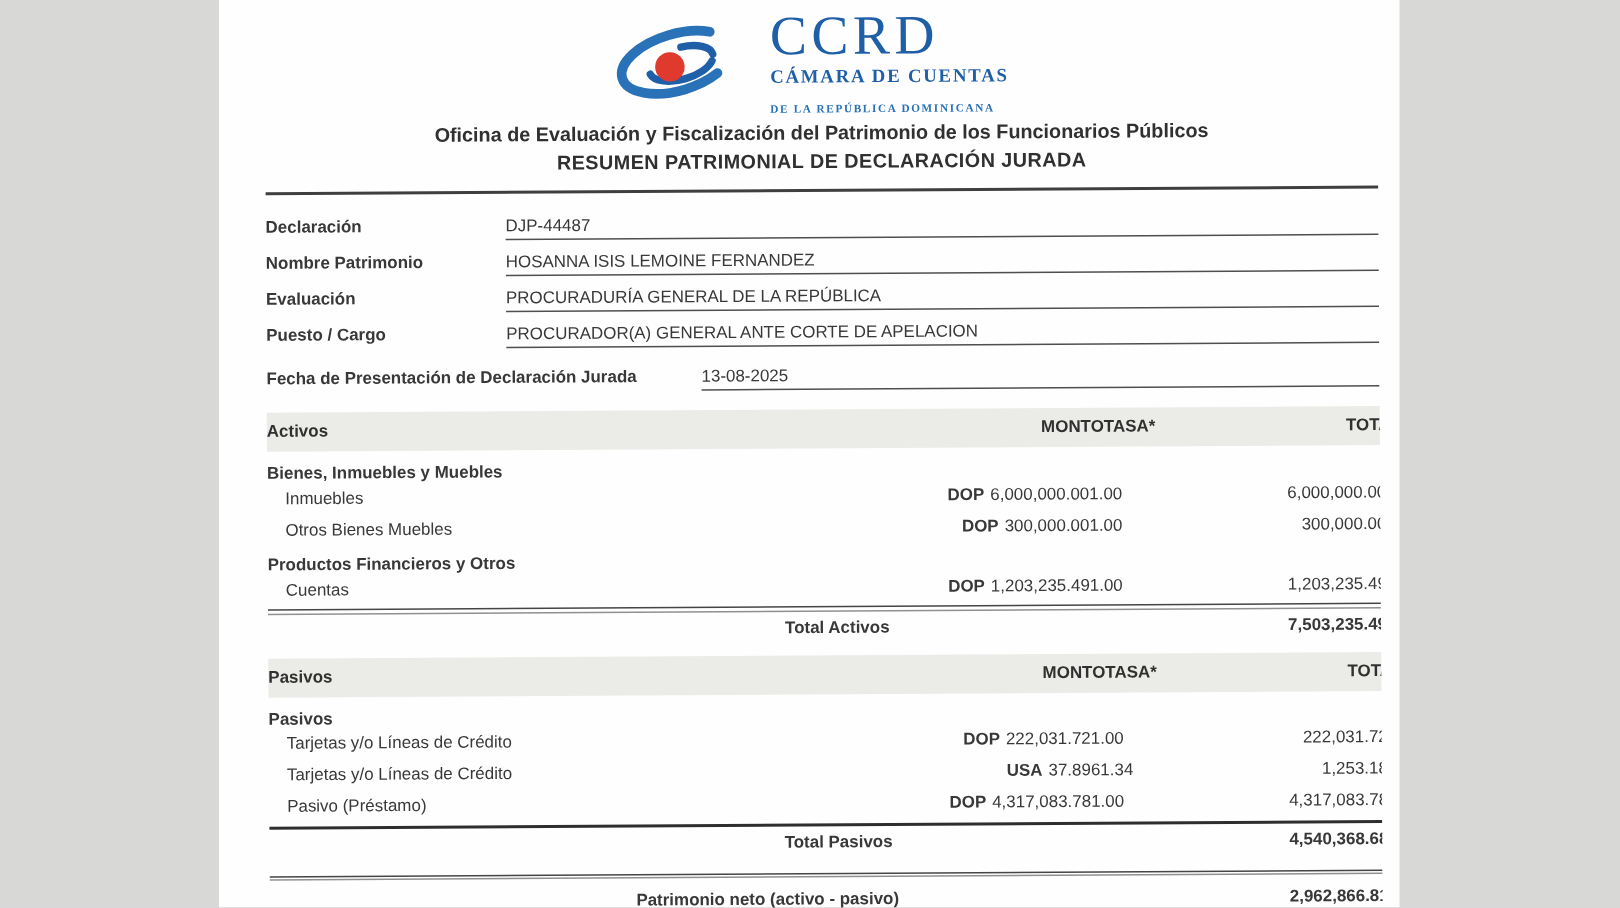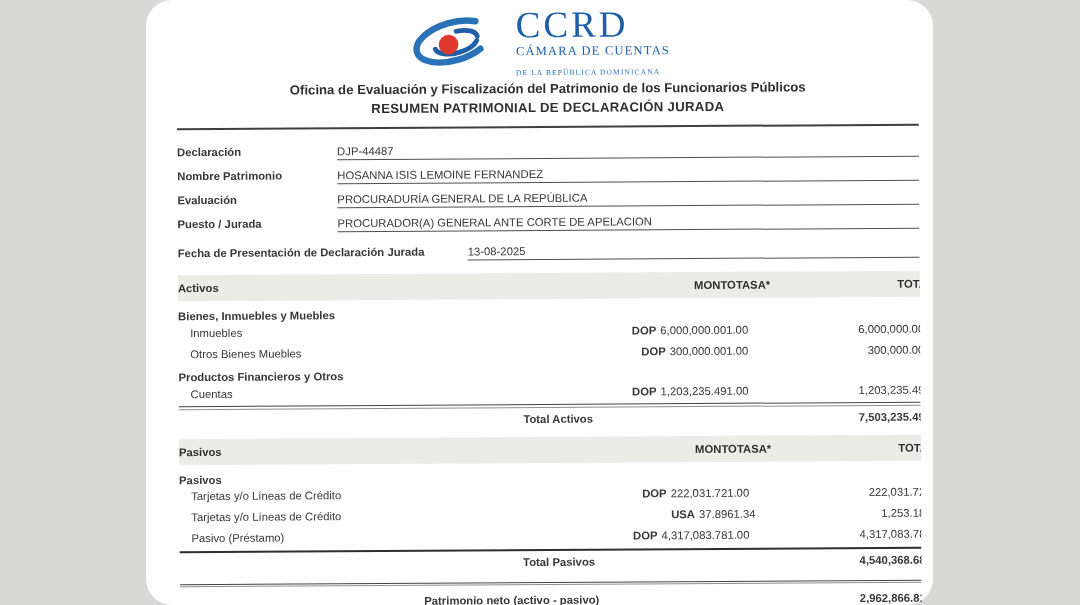--- a/index.html
+++ b/index.html
@@ -12,38 +12,37 @@
   .stage { position: relative; width: 1080px; height: 605px; }
   .side-bar { position: absolute; top: 0; height: 605px; background: #d8d8d7; }
   .side-bar.left  { left: 0; width: 146px; }
   .side-bar.right { left: 933px; width: 147px; }
   .paper {
     position: absolute; left: 146px; top: 0;
     width: 787px; height: 605px;
     background: #fefefe;
     color: #383838;
     filter: blur(0.3px);
-    border-radius: 26px;
   }
   .tilt { transform: rotate(-0.35deg); transform-origin: 50% 50%; }
 
   
   .logo-block { display: flex; justify-content: center; align-items: center; gap: 10px; padding-top: 8px; height: 66px; }
   .logo-text { display: flex; flex-direction: column; align-items: flex-start; line-height: 1; }
   .logo-acronym {
     font-family: "Liberation Serif", serif;
     font-size: 37px; letter-spacing: 3px; font-weight: 400;
   }
   .logo-name1 {
     font-family: "Liberation Serif", serif;
-    font-size: 12.5px; font-weight: 400; letter-spacing: 1.2px; margin-top: 2px;
+    font-size: 12.5px; font-weight: 700; letter-spacing: 1.2px; margin-top: 2px;
   }
   .logo-name2 {
     font-family: "Liberation Serif", serif;
-    font-size: 7.5px; font-weight: 400; letter-spacing: 1.1px; margin-top: 12px;
+    font-size: 7.5px; font-weight: 700; letter-spacing: 1.1px; margin-top: 12px;
   }
 
   
   .doc-body { width: 742px; margin-left: 32px; overflow: hidden; }
   .title-office { text-align: center; font-weight: 700; font-size: 13.2px; margin-top: 7px; color: #303030; }
   .title-main   { text-align: center; font-weight: 700; font-size: 13.2px; margin-top: 4px; letter-spacing: 0.3px; color: #303030; }
   .rule-title { border-top: 2.2px solid #3f3f3f; margin-top: 11px; }
 
   
   .fields { margin-top: 7px; }
@@ -116,21 +115,21 @@
           </div>
           <div class="field-row">
             <span class="field-label">Nombre Patrimonio</span>
             <span class="field-value">HOSANNA ISIS LEMOINE FERNANDEZ</span>
           </div>
           <div class="field-row">
             <span class="field-label">Evaluación</span>
             <span class="field-value">PROCURADURÍA GENERAL DE LA REPÚBLICA</span>
           </div>
           <div class="field-row">
-            <span class="field-label">Puesto / Jurada</span>
+            <span class="field-label">Puesto / Cargo</span>
             <span class="field-value">PROCURADOR(A) GENERAL ANTE CORTE DE APELACION</span>
           </div>
           <div class="field-row fecha">
             <span class="field-label wide">Fecha de Presentación de Declaración Jurada</span>
             <span class="field-value">13-08-2025</span>
           </div>
         </div>
 
         <div class="band">
           <span class="c-desc">Activos</span>

